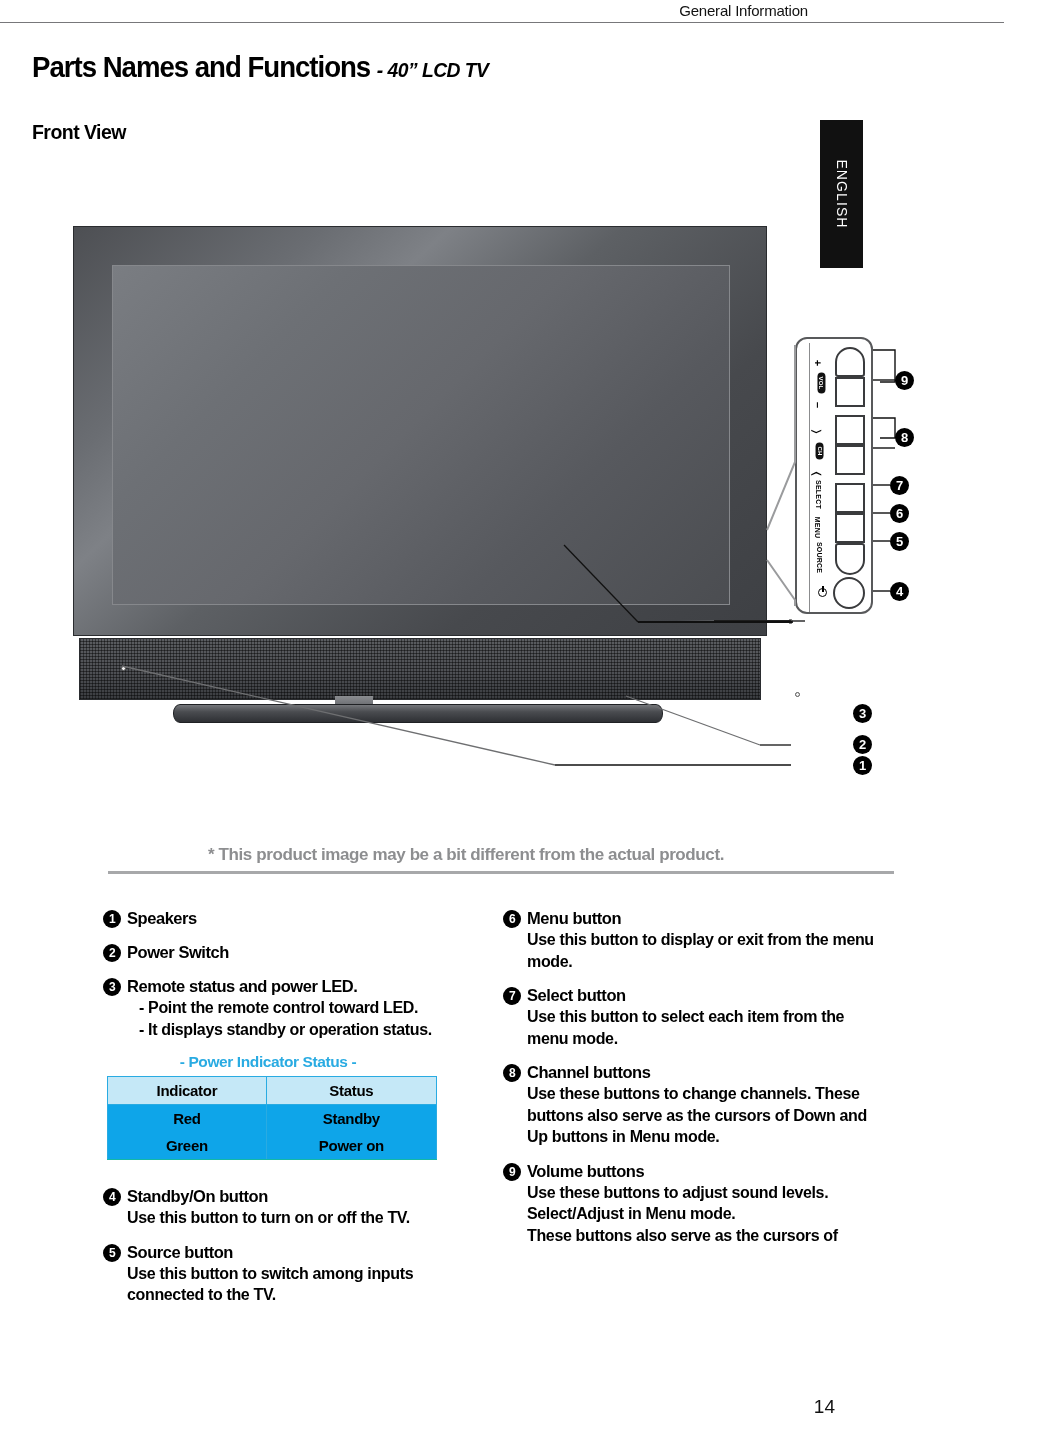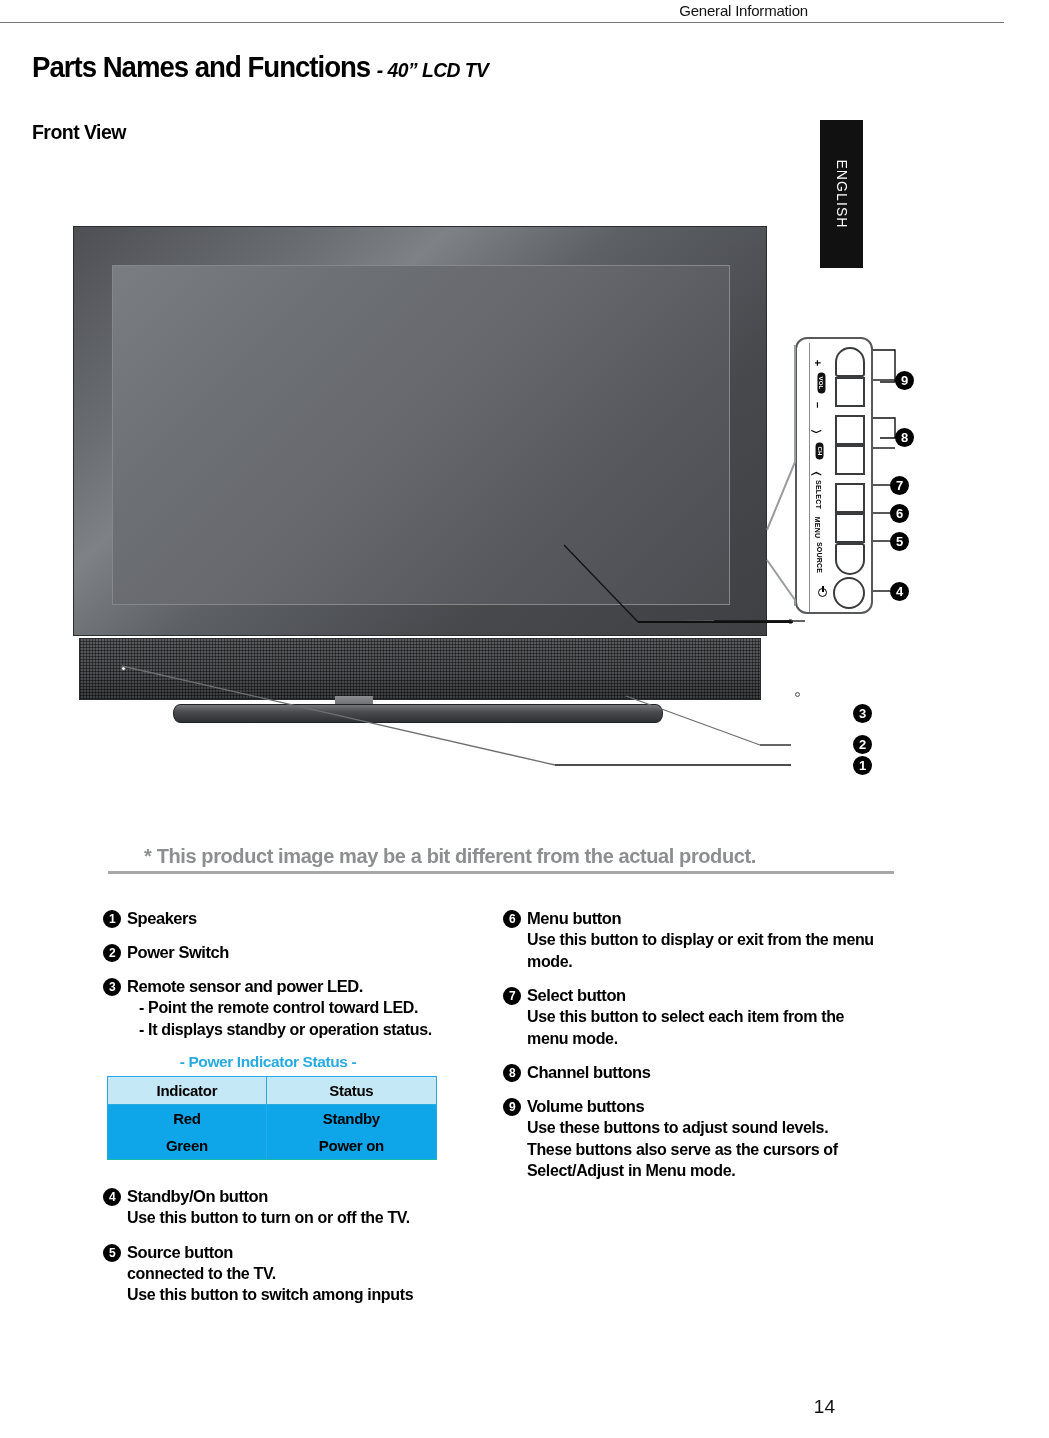--- a/index.html
+++ b/index.html
@@ -251,24 +251,24 @@
     font-weight: 700;
     line-height: 18px;
     text-align: center;
   }
   .bullet.big { width: 19px; height: 19px; line-height: 19px; font-size: 13px; }
 
   
   .caption {
     position: absolute;
     top: 845px;
-    left: 0;
+    left: 16px;
     width: 900px;
     text-align: center;
-    font-size: 20px;
+    font-size: 17px;
     font-weight: 700;
     letter-spacing: -0.4px;
     color: #8d8e90;
   }
   .caption-rule {
     position: absolute;
     top: 871px;
     left: 108px;
     width: 786px;
     height: 3px;
@@ -465,21 +465,21 @@
     <div class="item">
       <div class="item-head">
         <span class="bullet">2</span>
         <span>Power Switch</span>
       </div>
     </div>
 
     <div class="item">
       <div class="item-head">
         <span class="bullet">3</span>
-        <span>Remote sensor and power LED.</span>
+        <span>Remote status and power LED.</span>
       </div>
       <div class="item-body indent">
         <span class="ln">- Point the remote control toward LED.</span>
         <span class="ln">- It displays standby or operation status.</span>
       </div>
     </div>
 
     <div>
       <div class="table-title">- Power Indicator Status -</div>
       <table class="status">
@@ -511,22 +511,22 @@
         <span class="ln">Use this button to turn on or off the TV.</span>
       </div>
     </div>
 
     <div class="item">
       <div class="item-head">
         <span class="bullet">5</span>
         <span>Source button</span>
       </div>
       <div class="item-body">
+        <span class="ln">Use this button to switch among inputs</span>
         <span class="ln">connected to the TV.</span>
-        <span class="ln">Use this button to switch among inputs</span>
       </div>
     </div>
 
   </div>
 
   <div class="col col-right">
 
     <div class="item">
       <div class="item-head">
         <span class="bullet">6</span>
@@ -547,31 +547,36 @@
         <span class="ln">Use this button to select each item from the</span>
         <span class="ln">menu mode.</span>
       </div>
     </div>
 
     <div class="item">
       <div class="item-head">
         <span class="bullet">8</span>
         <span>Channel buttons</span>
       </div>
+      <div class="item-body">
+        <span class="ln">Use these buttons to change channels. These</span>
+        <span class="ln">buttons also serve as the cursors of Down and</span>
+        <span class="ln">Up buttons in Menu mode.</span>
+      </div>
     </div>
 
     <div class="item">
       <div class="item-head">
         <span class="bullet">9</span>
         <span>Volume buttons</span>
       </div>
       <div class="item-body">
         <span class="ln">Use these buttons to adjust sound levels.</span>
+        <span class="ln">Select/Adjust in Menu mode.</span>
         <span class="ln">These buttons also serve as the cursors of</span>
-        <span class="ln">Select/Adjust in Menu mode.</span>
       </div>
     </div>
 
   </div>
 
   <div class="page-num">14</div>
 
 </div>
 
 </body></html>

